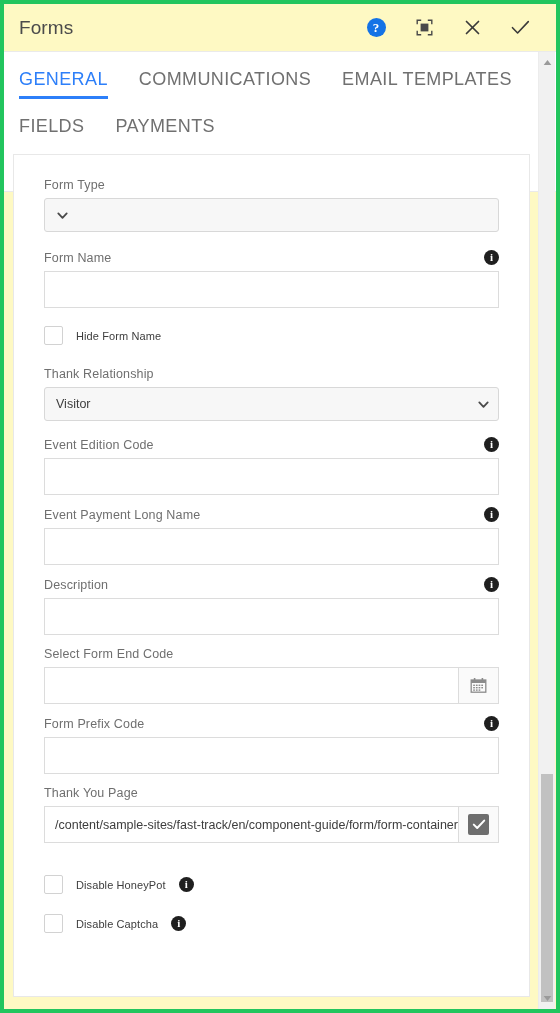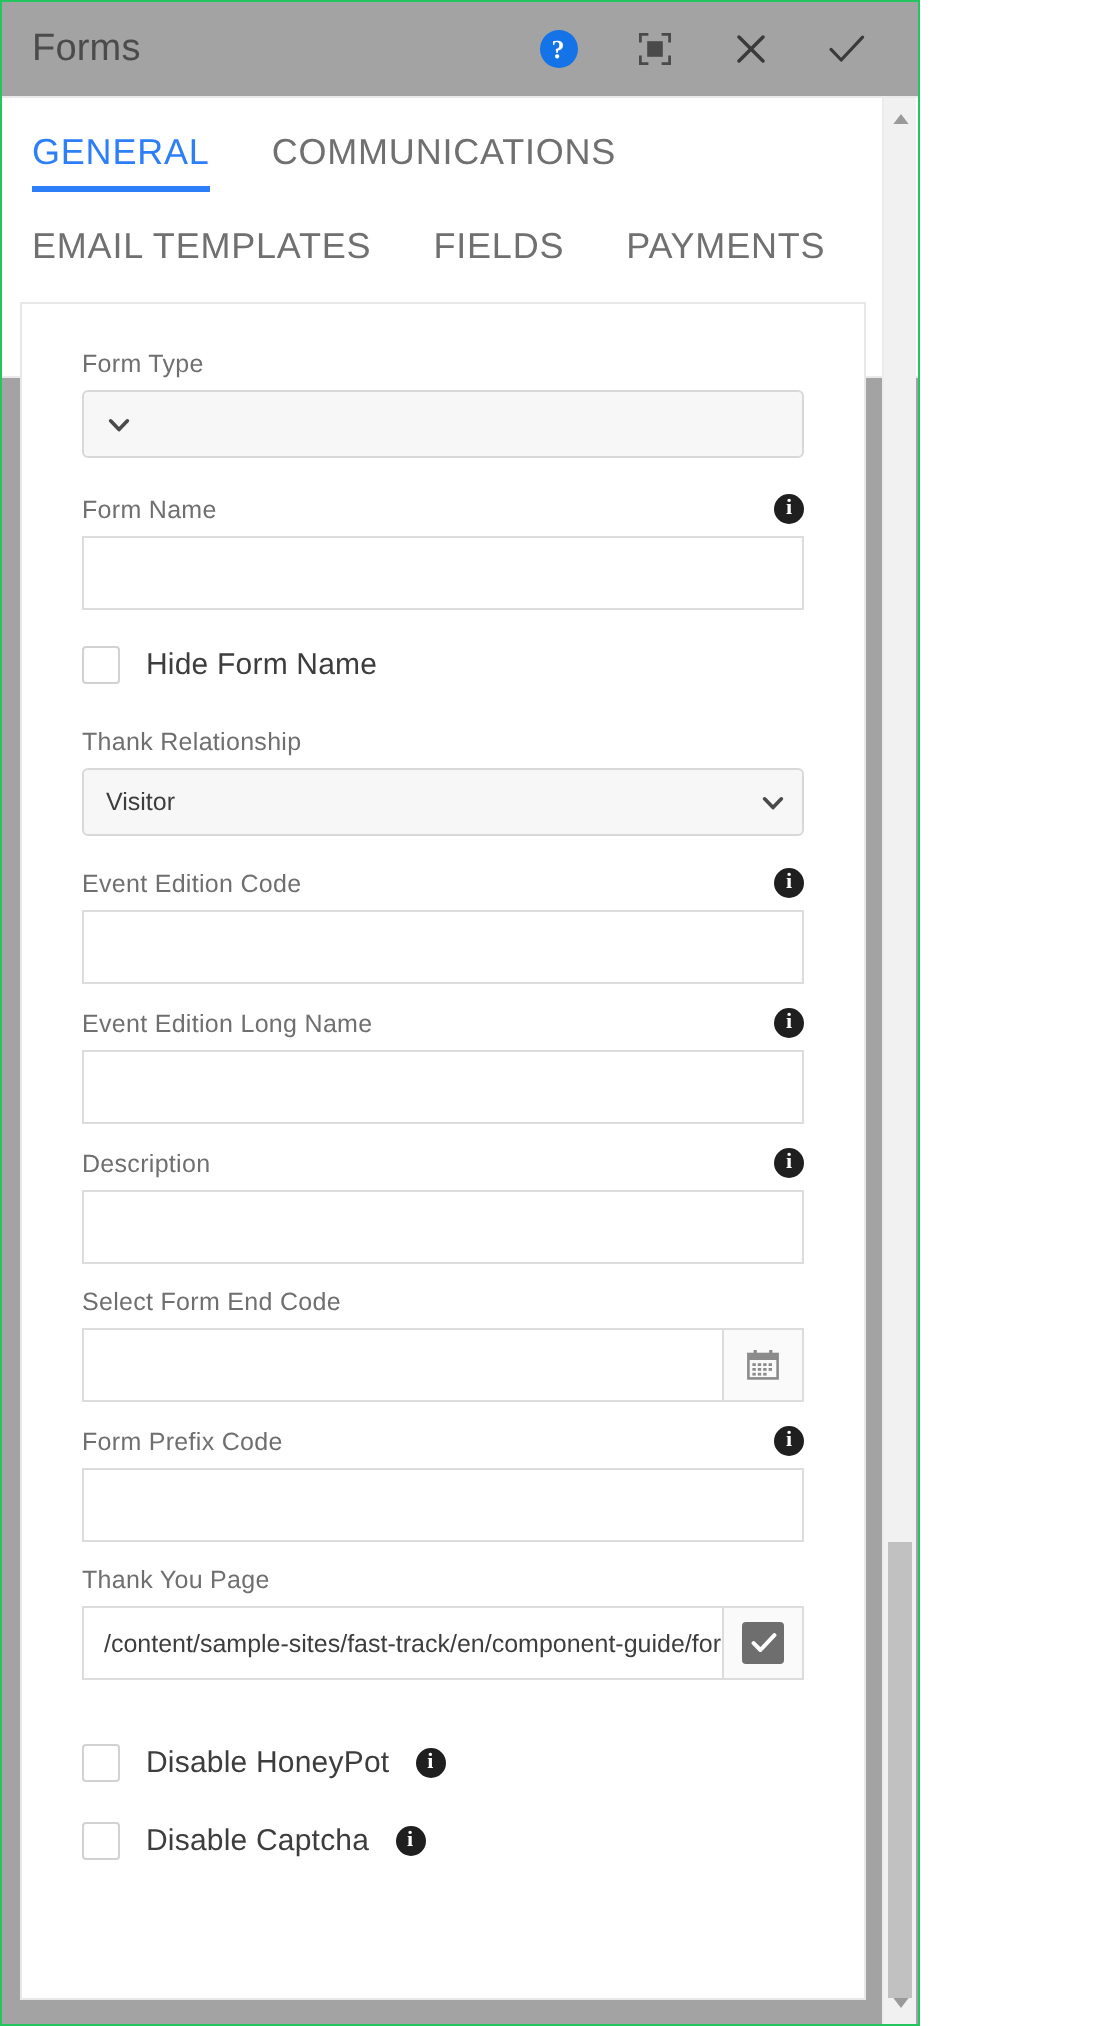--- a/index.html
+++ b/index.html
@@ -6,24 +6,24 @@
   html, body {
     margin: 0; padding: 0;
     width: 560px; height: 1013px;
     background: #ffffff;
     font-family: "Liberation Sans", sans-serif;
     -webkit-font-smoothing: antialiased;
   }
 
   .dialog {
     position: relative;
-    width: 460px;
+    width: 560px;
     height: 1013px;
-    background: #a3a3a3;
-    border: 1px solid #22c55e;
+    background: #fef9c3;
+    border: 4px solid #22c55e;
     overflow: hidden;
   }
 
   
   .titlebar {
     position: relative;
     height: 48px;
     border-bottom: 1px solid #eaeaea;
     display: flex;
     align-items: center;
@@ -201,21 +201,21 @@
   }
   .cbox {
     width: 19px; height: 19px;
     border: 1px solid #d2d2d2;
     background: #fff;
     border-radius: 2px;
     flex: none;
     cursor: pointer;
   }
   .cbox-label {
-    font-size: 15px;
+    font-size: 11px;
     color: #3d3d3d;
     letter-spacing: 0.1px;
   }
   .sp-12 { height: 12px; }
   .sp-16 { height: 16px; }
   .sp-18 { height: 18px; }
   .sp-20 { height: 20px; }
   .sp-22 { height: 22px; }
 
   
@@ -378,21 +378,21 @@
           <span class="label">Event Edition Code</span>
           <span class="info-dot">i</span>
         </div>
         <div class="textinput"></div>
       </div>
 
       <div class="sp-12"></div>
 
       <div class="field">
         <div class="label-row">
-          <span class="label">Event Edition Long Name</span>
+          <span class="label">Event Payment Long Name</span>
           <span class="info-dot">i</span>
         </div>
         <div class="textinput"></div>
       </div>
 
       <div class="sp-12"></div>
 
       <div class="field">
         <div class="label-row">
           <span class="label">Description</span>

